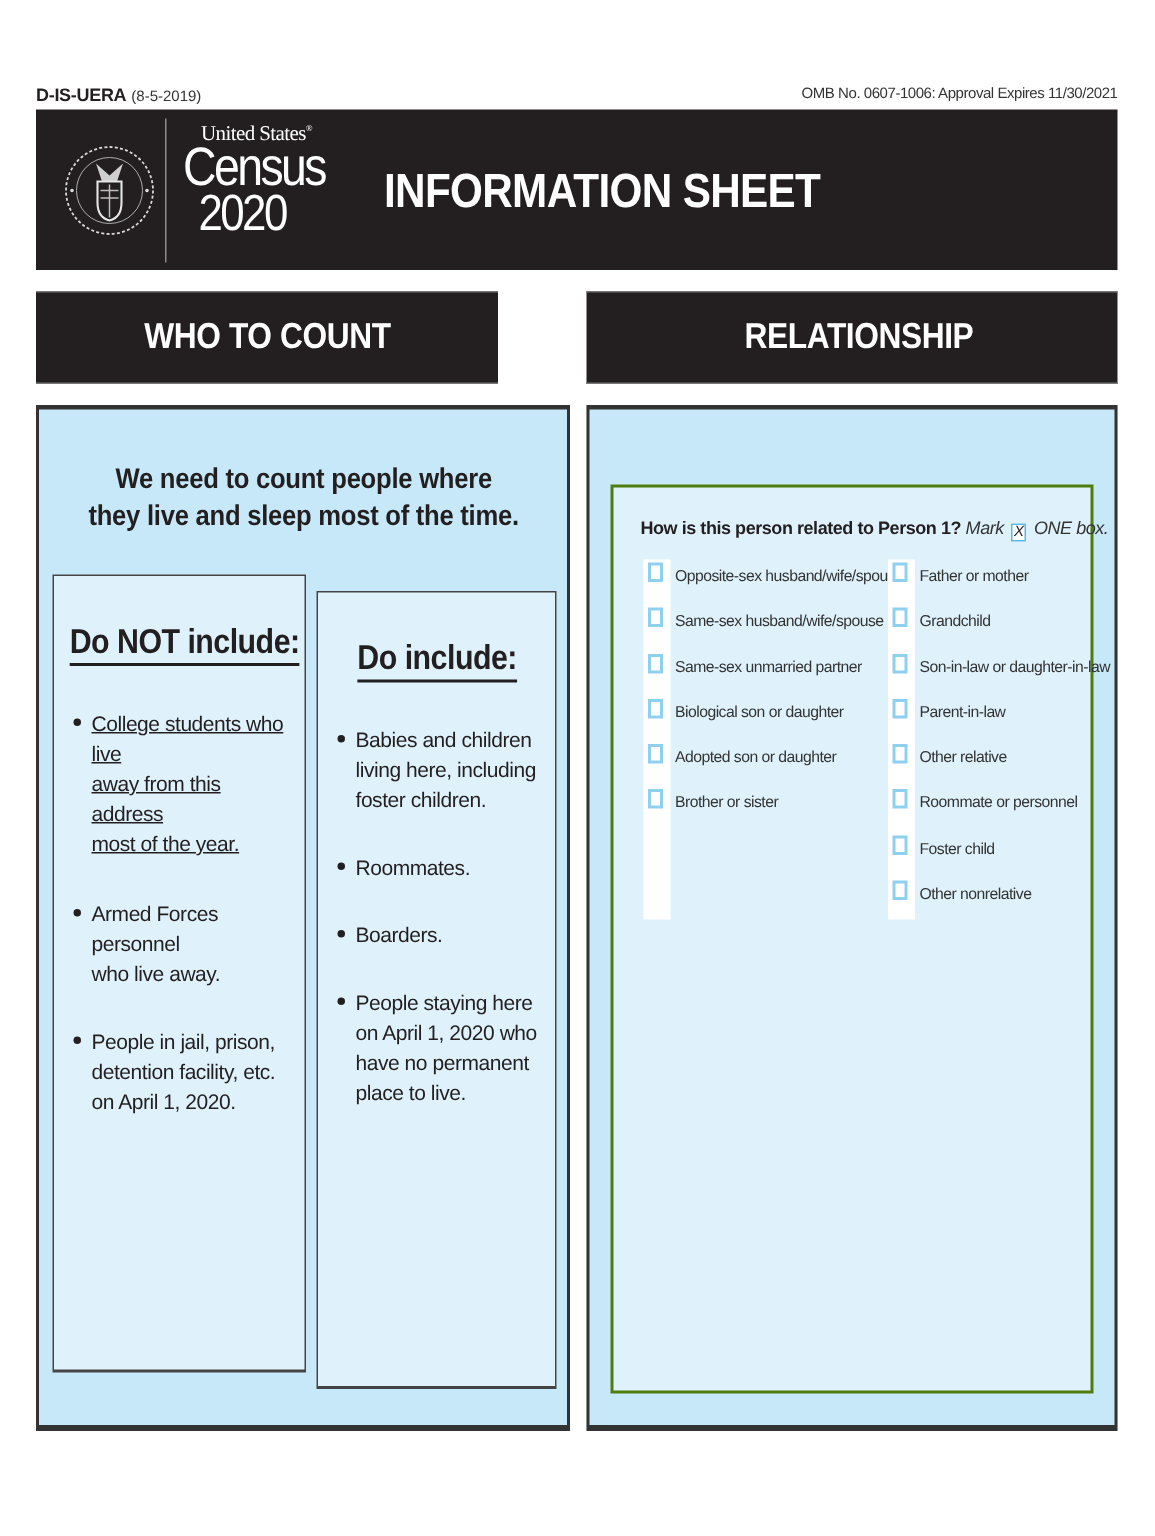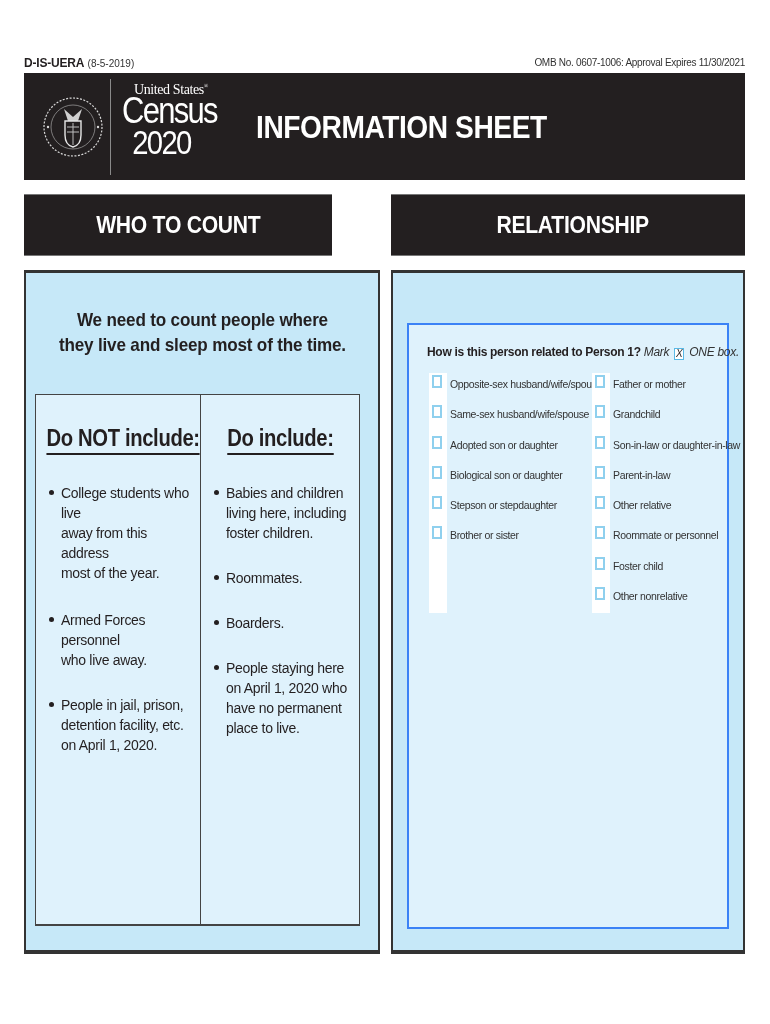--- a/index.html
+++ b/index.html
@@ -33,35 +33,35 @@
 
     
     .panel { background: #c6e8f8; border: 2px solid #333; border-bottom-width: 4px; border-top-width: 3px; }
     .panel-left { left: 24px; top: 270px; width: 356px; height: 684px; }
     .panel-right { left: 391px; top: 270px; width: 354px; height: 684px; }
 
     .lead { left: 0; top: 34px; width: 352px; text-align: center; font-weight: bold; font-size: 19px; line-height: 25px; letter-spacing: -0.2px; }
     .lead span { display: inline-block; transform: scaleX(0.9); }
 
     .inner-box { background: #dff2fc; border: 1px solid #444; border-bottom-width: 2px; }
-    .box-not { left: 9px; top: 121px; width: 169px; height: 532px; }
-    .box-do { left: 174px; top: 121px; width: 160px; height: 532px; }
+    .box-not { left: 9px; top: 110px; width: 169px; height: 532px; }
+    .box-do { left: 185px; top: 121px; width: 160px; height: 532px; }
 
     .box-heading { position: absolute; top: 30px; left: 0; width: 100%; text-align: center; }
     .box-heading span { display: inline-block; font-weight: bold; font-size: 23px; letter-spacing: -0.4px; transform: scaleX(0.88); border-bottom: 2px solid #231f20; padding-bottom: 1px; white-space: nowrap; }
 
     .bullets { position: absolute; left: 12px; top: 88px; right: 8px; list-style: none; }
     .bullets li { position: relative; padding-left: 13px; font-size: 14px; line-height: 20px; color: #231f20; letter-spacing: -0.3px; }
     .bullets li::before { content: ""; position: absolute; left: 1px; top: 7px; width: 5px; height: 5px; border-radius: 50%; background: #231f20; }
     .box-not .bullets li { margin-bottom: 25px; }
-    .box-not .bullets li:nth-child(1) { margin-bottom: 27px; }
+    .box-not .bullets li:nth-child(1) { margin-bottom: 27px; text-decoration: underline; }
     .box-do .bullets li { margin-bottom: 25px; }
 
     
-    .rel-box { left: 14px; top: 50px; width: 322px; height: 606px; border: 2px solid #3b82f6; border-bottom-width: 2px; background: #dff2fc; }
+    .rel-box { left: 14px; top: 50px; width: 322px; height: 606px; border: 2px solid #4d7c0f; border-bottom-width: 2px; background: #dff2fc; }
     .rel-q { position: absolute; left: 18px; top: 20px; font-size: 12px; white-space: nowrap; letter-spacing: -0.3px; }
     .rel-q .q { font-weight: bold; }
     .rel-q .mark { font-style: italic; color: #333; }
     .rel-q .xbox { display: inline-block; width: 10px; height: 12px; border: 1px solid #59b9e6; background: #fff; font-size: 10px; line-height: 10px; text-align: center; font-style: italic; vertical-align: -1px; margin: 0 2px; }
 
     .opt-col { position: absolute; top: 48px; }
     .opt-col.c1 { left: 20px; }
     .opt-col.c2 { left: 183px; }
     .opt-strip { position: absolute; left: 0; top: 0; width: 18px; height: 240px; background: #fff; }
     .opt { position: relative; height: 30.3px; display: flex; align-items: flex-start; }
@@ -145,29 +145,29 @@
       <div class="opt">
           <span class="cb"></span>
           <span class="lbl">Opposite-sex husband/wife/spouse</span>
         </div>
       <div class="opt">
           <span class="cb"></span>
           <span class="lbl">Same-sex husband/wife/spouse</span>
         </div>
       <div class="opt">
           <span class="cb"></span>
+          <span class="lbl">Same-sex unmarried partner</span>
+        </div>
+      <div class="opt">
+          <span class="cb"></span>
+          <span class="lbl">Biological son or daughter</span>
+        </div>
+      <div class="opt">
+          <span class="cb"></span>
           <span class="lbl">Adopted son or daughter</span>
-        </div>
-      <div class="opt">
-          <span class="cb"></span>
-          <span class="lbl">Biological son or daughter</span>
-        </div>
-      <div class="opt">
-          <span class="cb"></span>
-          <span class="lbl">Stepson or stepdaughter</span>
         </div>
       <div class="opt">
           <span class="cb"></span>
           <span class="lbl">Brother or sister</span>
         </div>
     </div>
 
     <div class="opt-col c2">
       <div class="opt-strip"></div>
       <div class="opt">

